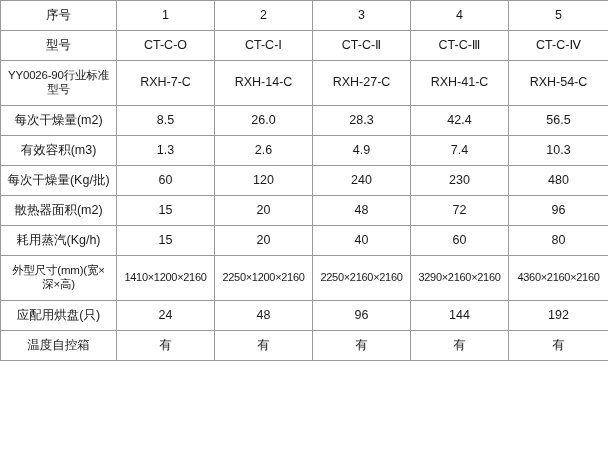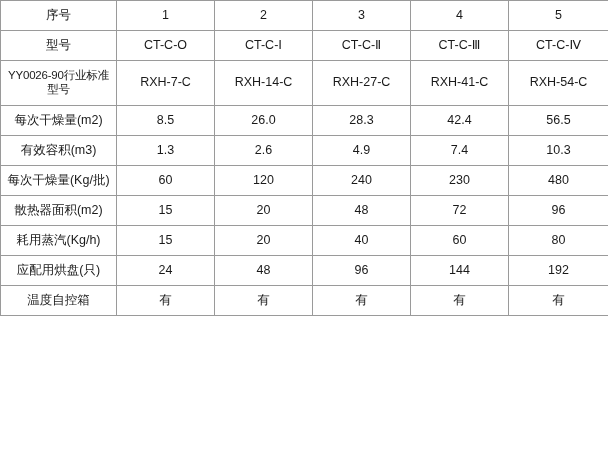--- a/index.html
+++ b/index.html
@@ -140,20 +140,28 @@
       <td>15</td>
       <td>20</td>
       <td>40</td>
       <td>60</td>
       <td>80</td>
     </tr>
 
 
 
 
+    <tr class="two-line">
+      <td class="label wraplabel">外型尺寸(mm)(宽×深×高)</td>
+      <td class="wrap">1410×1200×2160</td>
+      <td class="wrap">2250×1200×2160</td>
+      <td class="wrap">2250×2160×2160</td>
+      <td class="wrap">3290×2160×2160</td>
+      <td class="wrap">4360×2160×2160</td>
+    </tr>
 
 
     <tr class="row">
       <td class="label">应配用烘盘(只)</td>
       <td>24</td>
       <td>48</td>
       <td>96</td>
       <td>144</td>
       <td>192</td>
     </tr>

